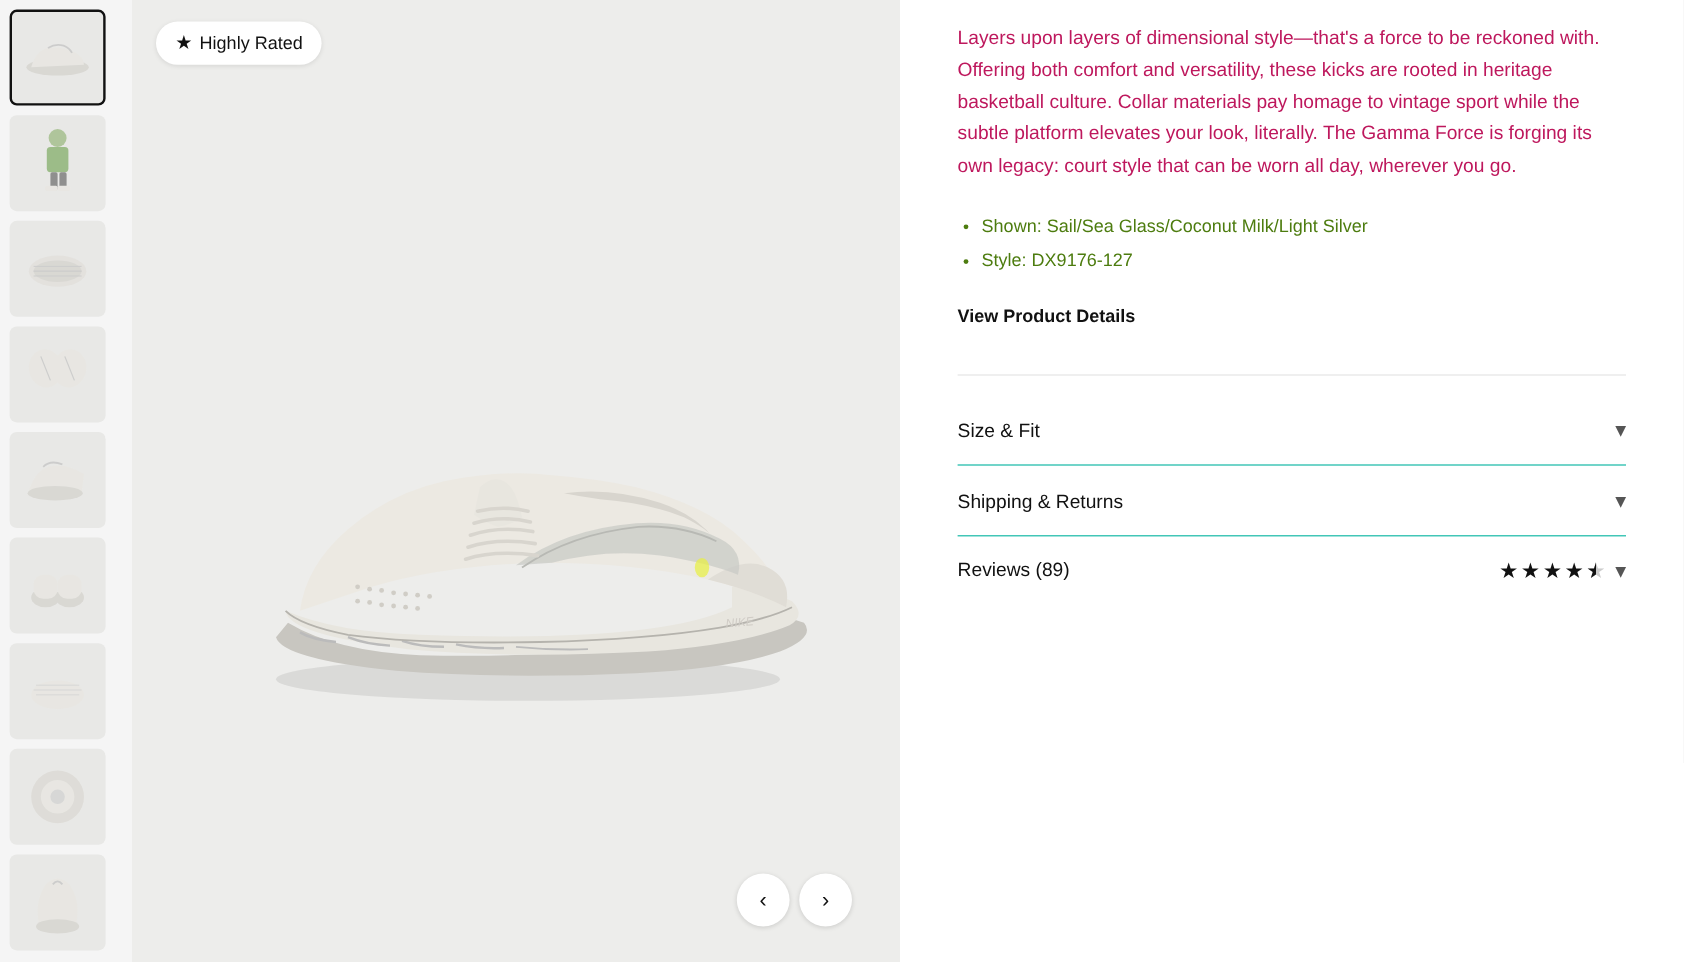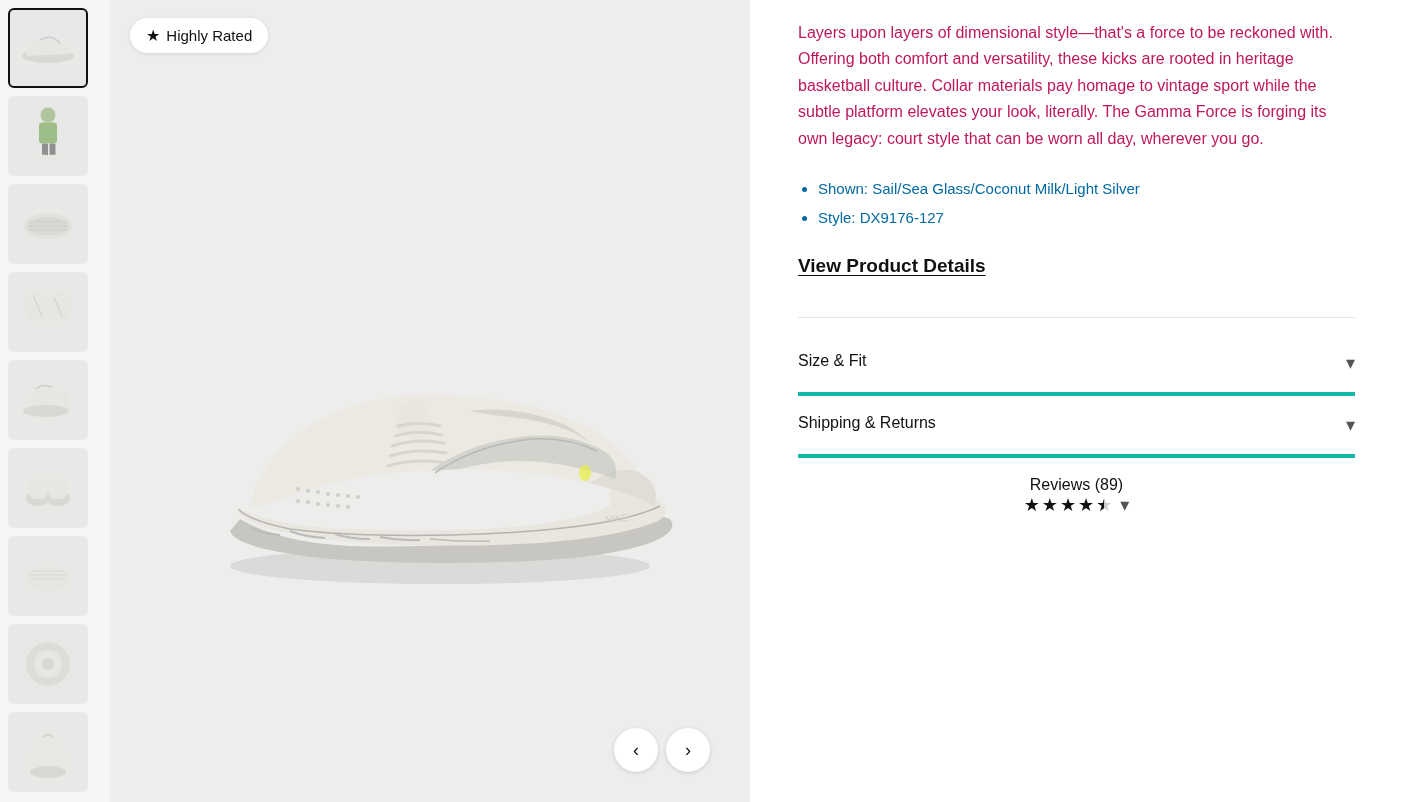--- a/index.html
+++ b/index.html
@@ -110,46 +110,45 @@
       margin-bottom: 24px;
     }
     .product-bullets {
       list-style: disc;
       padding-left: 20px;
       margin-bottom: 24px;
     }
     .product-bullets li {
       font-size: 15px;
       line-height: 1.7;
-      color: #0369a1;
+      color: #4d7c0f;
       margin-bottom: 4px;
     }
     .view-product-details {
-      font-size: 19px;
+      font-size: 15px;
       font-weight: 600;
-      text-decoration: underline;
       text-underline-offset: 3px;
       cursor: pointer;
       color: #111;
       background: none;
       border: none;
       padding: 0;
       margin-bottom: 24px;
       display: inline-block;
     }
     .divider {
       height: 1px;
       background: #e5e5e5;
       margin: 16px 0;
     }
     .accordion-item {
       padding: 18px 0;
-      border-bottom: 4px solid #14b8a6;
-      display: flex;
-      align-items: flex-start;
+      border-bottom: 1px solid #14b8a6;
+      display: flex;
+      align-items: flex-end;
       justify-content: space-between;
       cursor: pointer;
     }
     .accordion-item:first-of-type {
       border-top: 1px solid #e5e5e5;
     }
     .accordion-label {
       font-size: 16px;
       font-weight: 500;
       color: #111;
@@ -157,21 +156,20 @@
     .accordion-chevron {
       font-size: 18px;
       color: #555;
     }
     .reviews-section {
       display: flex;
       align-items: center;
       justify-content: space-between;
       padding: 18px 0;
       cursor: pointer;
-      flex-direction: column;
     }
     .reviews-left {
       font-size: 16px;
       font-weight: 500;
       color: #111;
     }
     .reviews-right {
       display: flex;
       align-items: center;
       gap: 8px;

